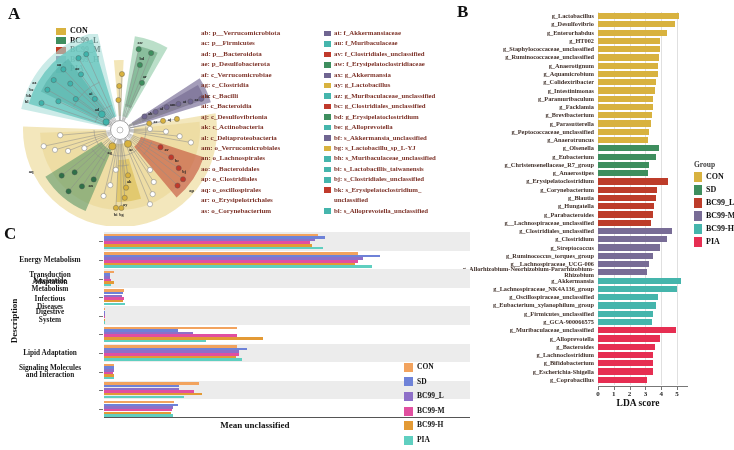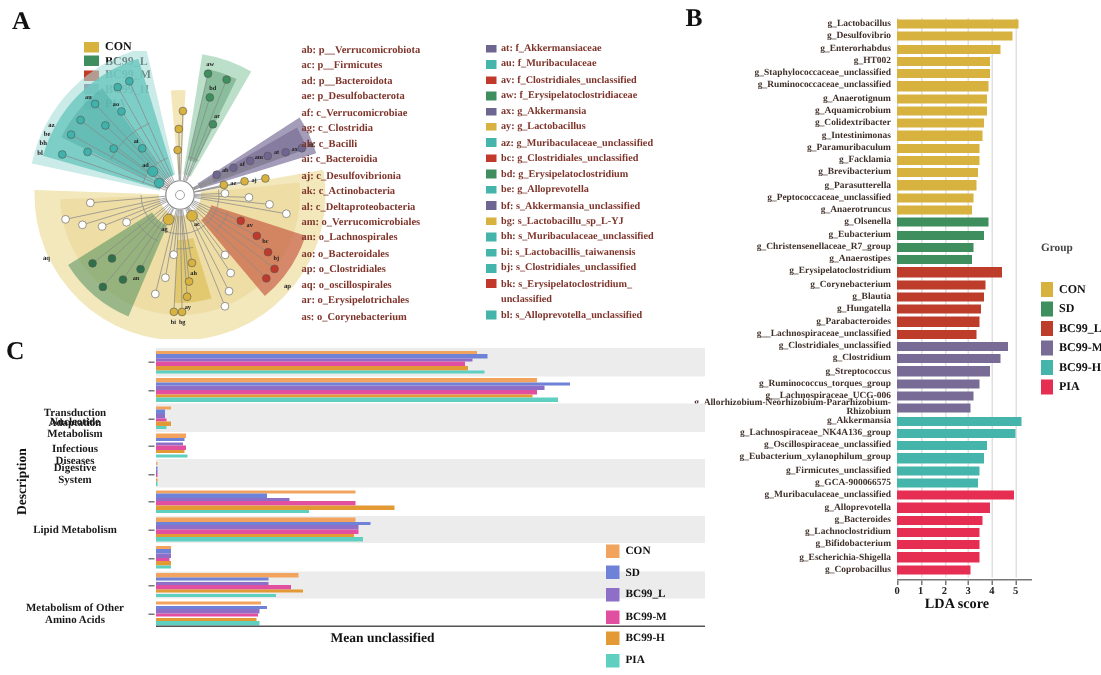--- a/index.html
+++ b/index.html
@@ -471,21 +471,21 @@
         <div class="btick" style="left: 31.6px; top: 3px;">2</div>
         <div style="position: absolute; left: 47.4px; top: 0px; width: 1px; height: 3px; background: rgb(119, 119, 119);"></div>
         <div class="btick" style="left: 47.4px; top: 3px;">3</div>
         <div style="position: absolute; left: 63.2px; top: 0px; width: 1px; height: 3px; background: rgb(119, 119, 119);"></div>
         <div class="btick" style="left: 63.2px; top: 3px;">4</div>
         <div style="position: absolute; left: 79px; top: 0px; width: 1px; height: 3px; background: rgb(119, 119, 119);"></div>
         <div class="btick" style="left: 79px; top: 3px;">5</div>
       </div>
     <div class="abs" style="left:146px;top:398px;width:80px;text-align:center;font-size:9.5px;font-weight:bold;color:#111;">LDA score</div>
     <div class="abs" id="bLegend" style="left:242px;top:160px;">
-      <div style="font-size:7.5px;font-weight:bold;color:#444;margin-bottom:19px;">Group</div>
+      <div style="font-size:7.5px;font-weight:bold;color:#444;margin-bottom:3px;">Group</div>
     <div class="bleg-row"><span class="sw" style="width: 8px; height: 10px; background: rgb(216, 178, 63); margin-right: 4px;"></span><span>CON</span></div>
         <div class="bleg-row"><span class="sw" style="width: 8px; height: 10px; background: rgb(62, 142, 94); margin-right: 4px;"></span><span>SD</span></div>
         <div class="bleg-row"><span class="sw" style="width: 8px; height: 10px; background: rgb(189, 60, 42); margin-right: 4px;"></span><span>BC99_L</span></div>
         <div class="bleg-row"><span class="sw" style="width: 8px; height: 10px; background: rgb(120, 108, 150); margin-right: 4px;"></span><span>BC99-M</span></div>
         <div class="bleg-row"><span class="sw" style="width: 8px; height: 10px; background: rgb(69, 181, 172); margin-right: 4px;"></span><span>BC99-H</span></div>
         <div class="bleg-row"><span class="sw" style="width: 8px; height: 10px; background: rgb(230, 46, 82); margin-right: 4px;"></span><span>PIA</span></div>
       </div>
   </div>
 
   <div id="panelC" class="panel" style="left:0;top:224px;width:500px;height:226px;">
@@ -495,20 +495,21 @@
         <div class="crow-bg" style="top: 0px; background: rgb(236, 236, 236);"></div>
         <div class="clabel" style="top: 0px; margin-top: 44px;">Nucleotide
 Metabolism</div>
         <div class="ytick" style="left: 99px; top: 9.3px;"></div>
         <div class="cbar" style="left: 104px; top: 1.5px; width: 213.75px; background: rgb(242, 163, 94);"></div>
         <div class="cbar" style="left: 104px; top: 4.15px; width: 220.875px; background: rgb(110, 130, 216);"></div>
         <div class="cbar" style="left: 104px; top: 6.8px; width: 210.9px; background: rgb(142, 111, 200);"></div>
         <div class="cbar" style="left: 104px; top: 9.45px; width: 206.15px; background: rgb(225, 79, 160);"></div>
         <div class="cbar" style="left: 104px; top: 12.1px; width: 208.05px; background: rgb(227, 154, 53);"></div>
         <div class="cbar" style="left: 104px; top: 14.75px; width: 218.5px; background: rgb(95, 207, 192);"></div>
+        <div class="clabel" style="top: 18.6px;">Energy Metabolism</div>
         <div class="ytick" style="left: 99px; top: 27.9px;"></div>
         <div class="cbar" style="left: 104px; top: 20.1px; width: 254.125px; background: rgb(242, 163, 94);"></div>
         <div class="cbar" style="left: 104px; top: 22.75px; width: 275.5px; background: rgb(110, 130, 216);"></div>
         <div class="cbar" style="left: 104px; top: 25.4px; width: 258.875px; background: rgb(142, 111, 200);"></div>
         <div class="cbar" style="left: 104px; top: 28.05px; width: 254.125px; background: rgb(225, 79, 160);"></div>
         <div class="cbar" style="left: 104px; top: 30.7px; width: 250.8px; background: rgb(227, 154, 53);"></div>
         <div class="cbar" style="left: 104px; top: 33.35px; width: 268.375px; background: rgb(95, 207, 192);"></div>
         <div class="crow-bg" style="top: 37.2px; background: rgb(236, 236, 236);"></div>
         <div class="clabel" style="top: 37.2px;">Transduction
 Adaptation</div>
@@ -539,45 +540,45 @@
         <div class="cbar" style="left: 104px; top: 86.5px; width: 1.425px; background: rgb(227, 154, 53);"></div>
         <div class="cbar" style="left: 104px; top: 89.15px; width: 1.425px; background: rgb(95, 207, 192);"></div>
         <div class="ytick" style="left: 99px; top: 102.3px;"></div>
         <div class="cbar" style="left: 104px; top: 94.5px; width: 133px; background: rgb(242, 163, 94);"></div>
         <div class="cbar" style="left: 104px; top: 97.15px; width: 74.1px; background: rgb(110, 130, 216);"></div>
         <div class="cbar" style="left: 104px; top: 99.8px; width: 88.825px; background: rgb(142, 111, 200);"></div>
         <div class="cbar" style="left: 104px; top: 102.45px; width: 133px; background: rgb(225, 79, 160);"></div>
         <div class="cbar" style="left: 104px; top: 105.1px; width: 159.125px; background: rgb(227, 154, 53);"></div>
         <div class="cbar" style="left: 104px; top: 107.75px; width: 102.125px; background: rgb(95, 207, 192);"></div>
         <div class="crow-bg" style="top: 111.6px; background: rgb(236, 236, 236);"></div>
-        <div class="clabel" style="top: 111.6px;">Lipid Metabolism</div>
+        <div class="clabel" style="top: 111.6px;">Lipid Adaptation</div>
         <div class="ytick" style="left: 99px; top: 120.9px;"></div>
         <div class="cbar" style="left: 104px; top: 113.1px; width: 133px; background: rgb(242, 163, 94);"></div>
         <div class="cbar" style="left: 104px; top: 115.75px; width: 142.5px; background: rgb(110, 130, 216);"></div>
         <div class="cbar" style="left: 104px; top: 118.4px; width: 135.375px; background: rgb(142, 111, 200);"></div>
         <div class="cbar" style="left: 104px; top: 121.05px; width: 135.375px; background: rgb(225, 79, 160);"></div>
         <div class="cbar" style="left: 104px; top: 123.7px; width: 132.05px; background: rgb(227, 154, 53);"></div>
         <div class="cbar" style="left: 104px; top: 126.35px; width: 137.75px; background: rgb(95, 207, 192);"></div>
+        <div class="clabel" style="top: 130.2px;">Signaling Molecules
+and Interaction</div>
         <div class="ytick" style="left: 99px; top: 139.5px;"></div>
         <div class="cbar" style="left: 104px; top: 131.7px; width: 10.45px; background: rgb(242, 163, 94);"></div>
         <div class="cbar" style="left: 104px; top: 134.35px; width: 9.5px; background: rgb(110, 130, 216);"></div>
         <div class="cbar" style="left: 104px; top: 137px; width: 9.5px; background: rgb(142, 111, 200);"></div>
         <div class="cbar" style="left: 104px; top: 139.65px; width: 8.55px; background: rgb(225, 79, 160);"></div>
         <div class="cbar" style="left: 104px; top: 142.3px; width: 10.45px; background: rgb(227, 154, 53);"></div>
         <div class="cbar" style="left: 104px; top: 144.95px; width: 9.5px; background: rgb(95, 207, 192);"></div>
         <div class="crow-bg" style="top: 148.8px; background: rgb(236, 236, 236);"></div>
         <div class="ytick" style="left: 99px; top: 158.1px;"></div>
         <div class="cbar" style="left: 104px; top: 150.3px; width: 95px; background: rgb(242, 163, 94);"></div>
         <div class="cbar" style="left: 104px; top: 152.95px; width: 74.575px; background: rgb(110, 130, 216);"></div>
         <div class="cbar" style="left: 104px; top: 155.6px; width: 74.575px; background: rgb(142, 111, 200);"></div>
         <div class="cbar" style="left: 104px; top: 158.25px; width: 90.25px; background: rgb(225, 79, 160);"></div>
         <div class="cbar" style="left: 104px; top: 160.9px; width: 98.325px; background: rgb(227, 154, 53);"></div>
         <div class="cbar" style="left: 104px; top: 163.55px; width: 79.8px; background: rgb(95, 207, 192);"></div>
-        <div class="clabel" style="top: 167.4px;">Metabolism of Other
-Amino Acids</div>
         <div class="ytick" style="left: 99px; top: 176.7px;"></div>
         <div class="cbar" style="left: 104px; top: 168.9px; width: 70.3px; background: rgb(242, 163, 94);"></div>
         <div class="cbar" style="left: 104px; top: 171.55px; width: 73.625px; background: rgb(110, 130, 216);"></div>
         <div class="cbar" style="left: 104px; top: 174.2px; width: 68.875px; background: rgb(142, 111, 200);"></div>
         <div class="cbar" style="left: 104px; top: 176.85px; width: 67.925px; background: rgb(225, 79, 160);"></div>
         <div class="cbar" style="left: 104px; top: 179.5px; width: 66.5px; background: rgb(227, 154, 53);"></div>
         <div class="cbar" style="left: 104px; top: 182.15px; width: 68.875px; background: rgb(95, 207, 192);"></div>
       </div>
     <div class="abs" style="left:104px;top:193px;width:366px;border-top:1.5px solid #555;"></div>
     <div class="abs" style="left:205px;top:196px;width:100px;text-align:center;font-size:9px;font-weight:bold;color:#111;">Mean unclassified</div>

